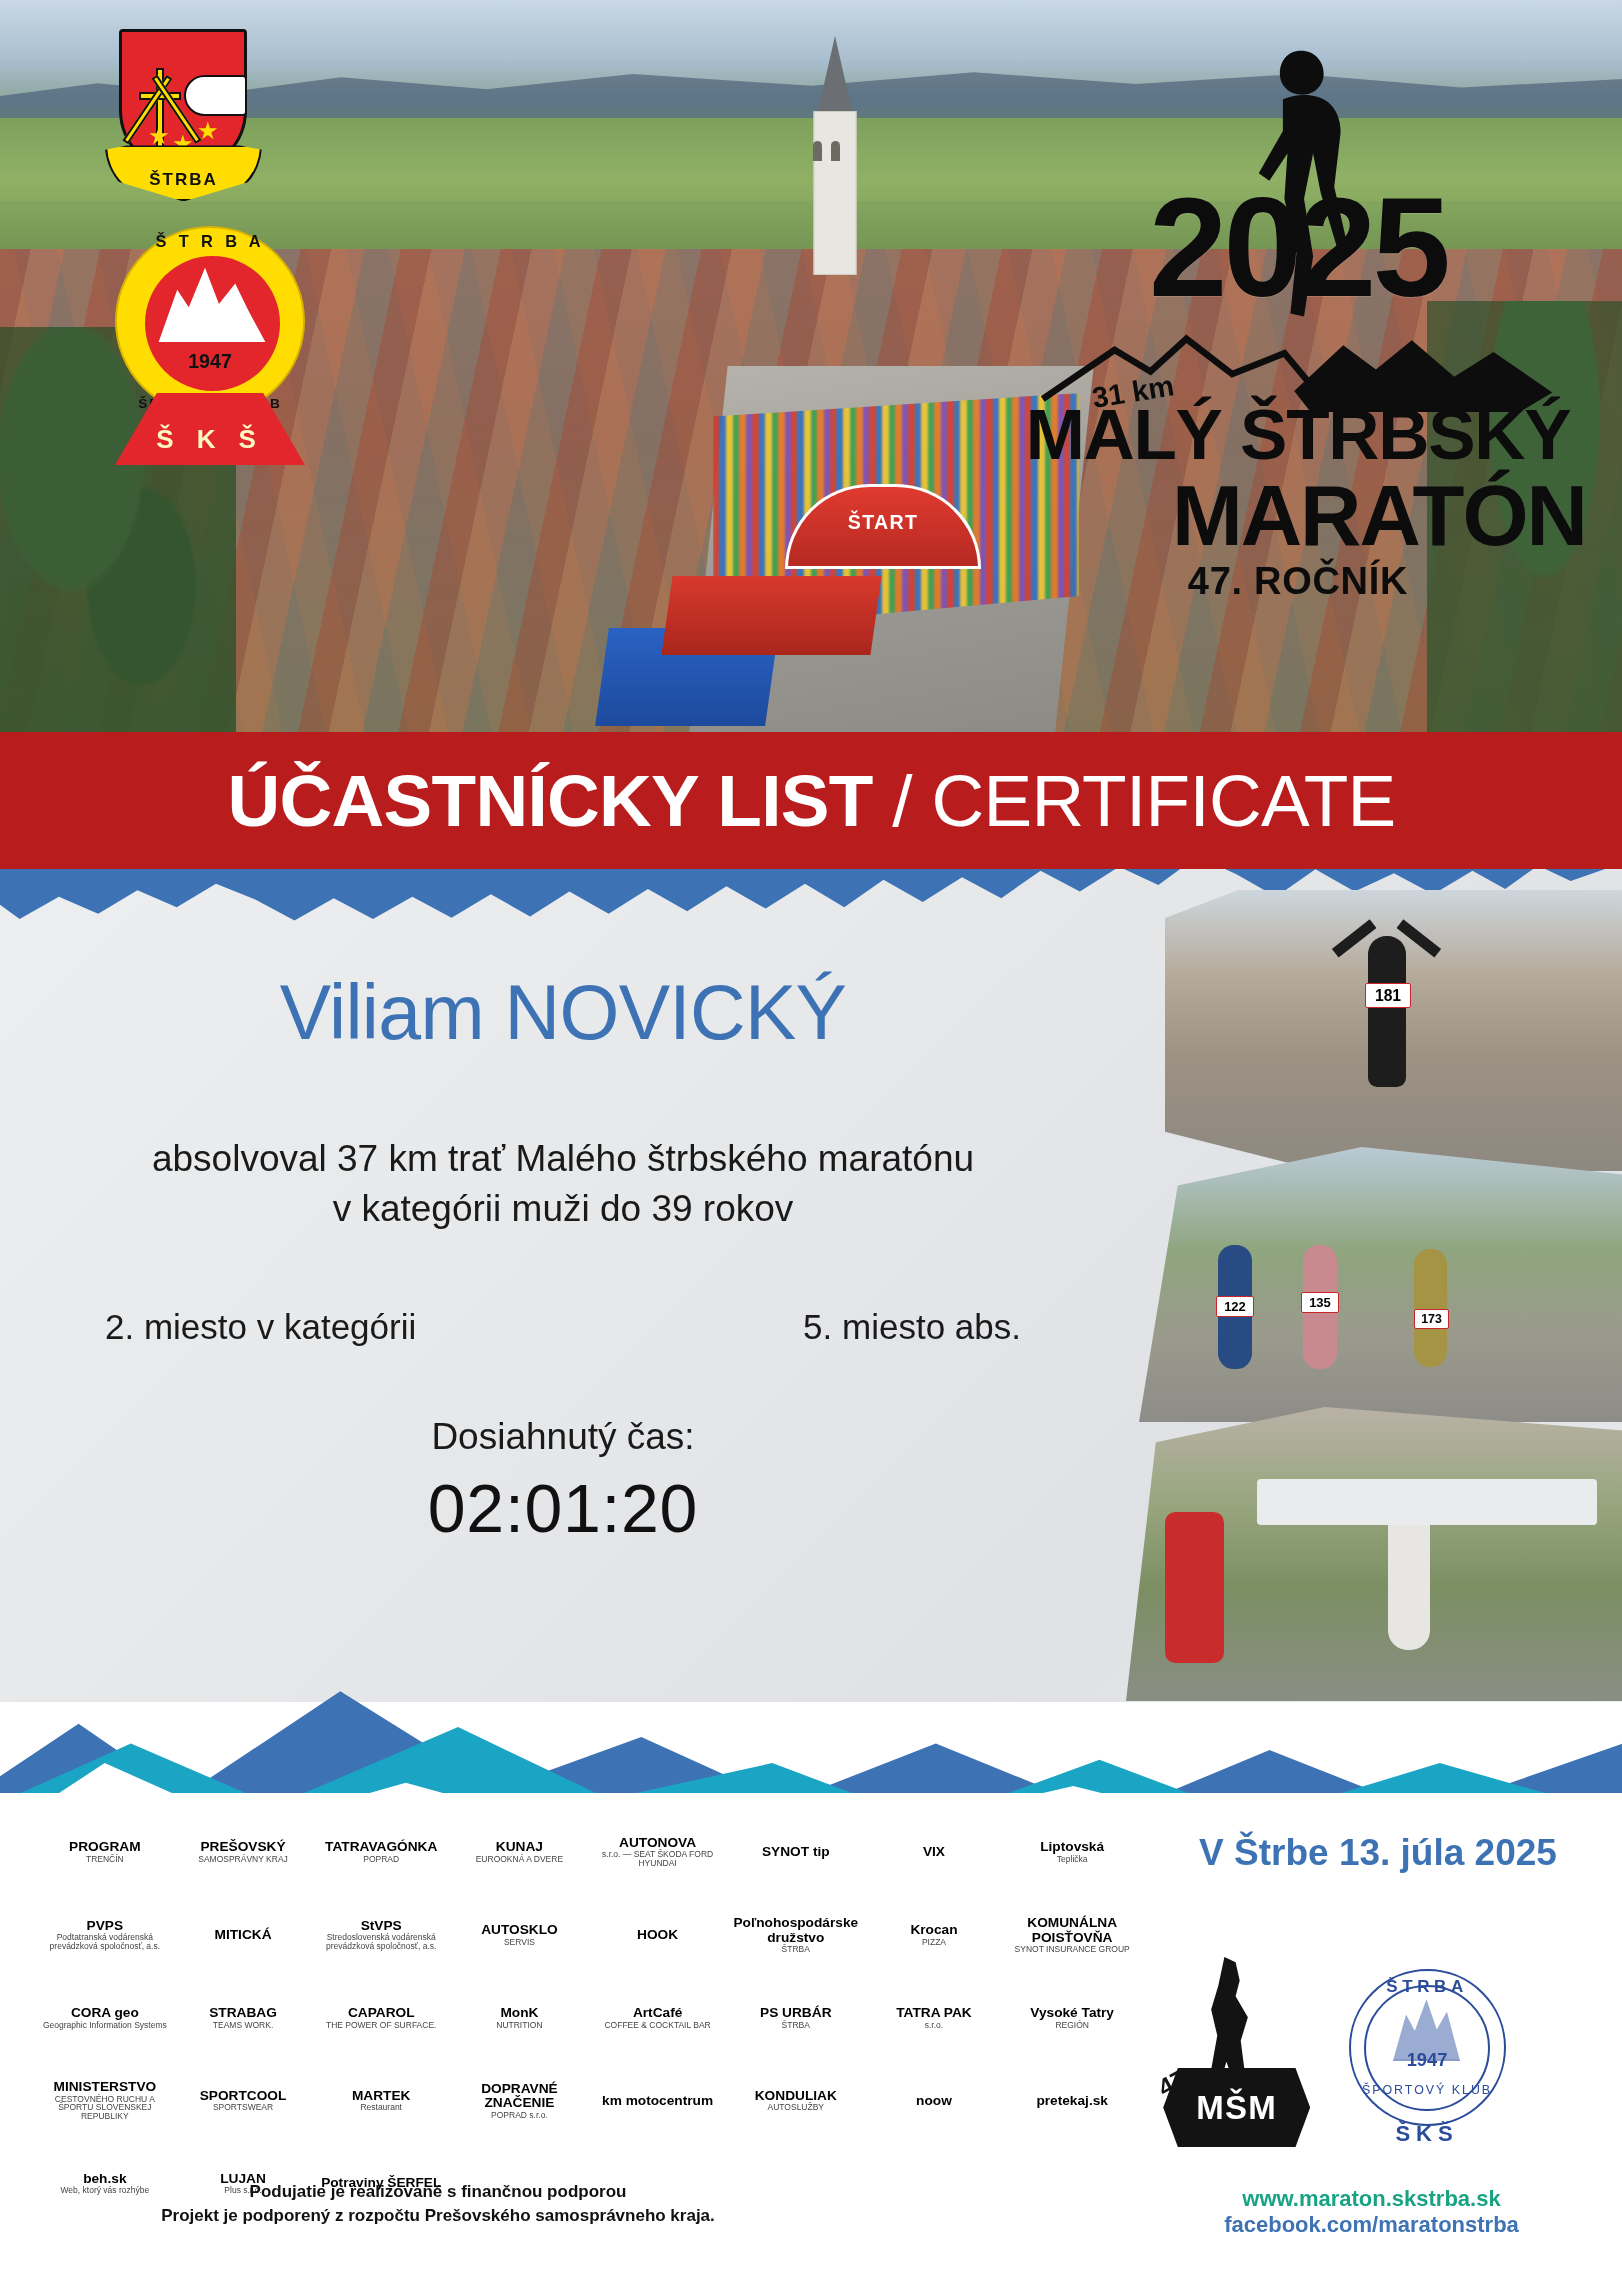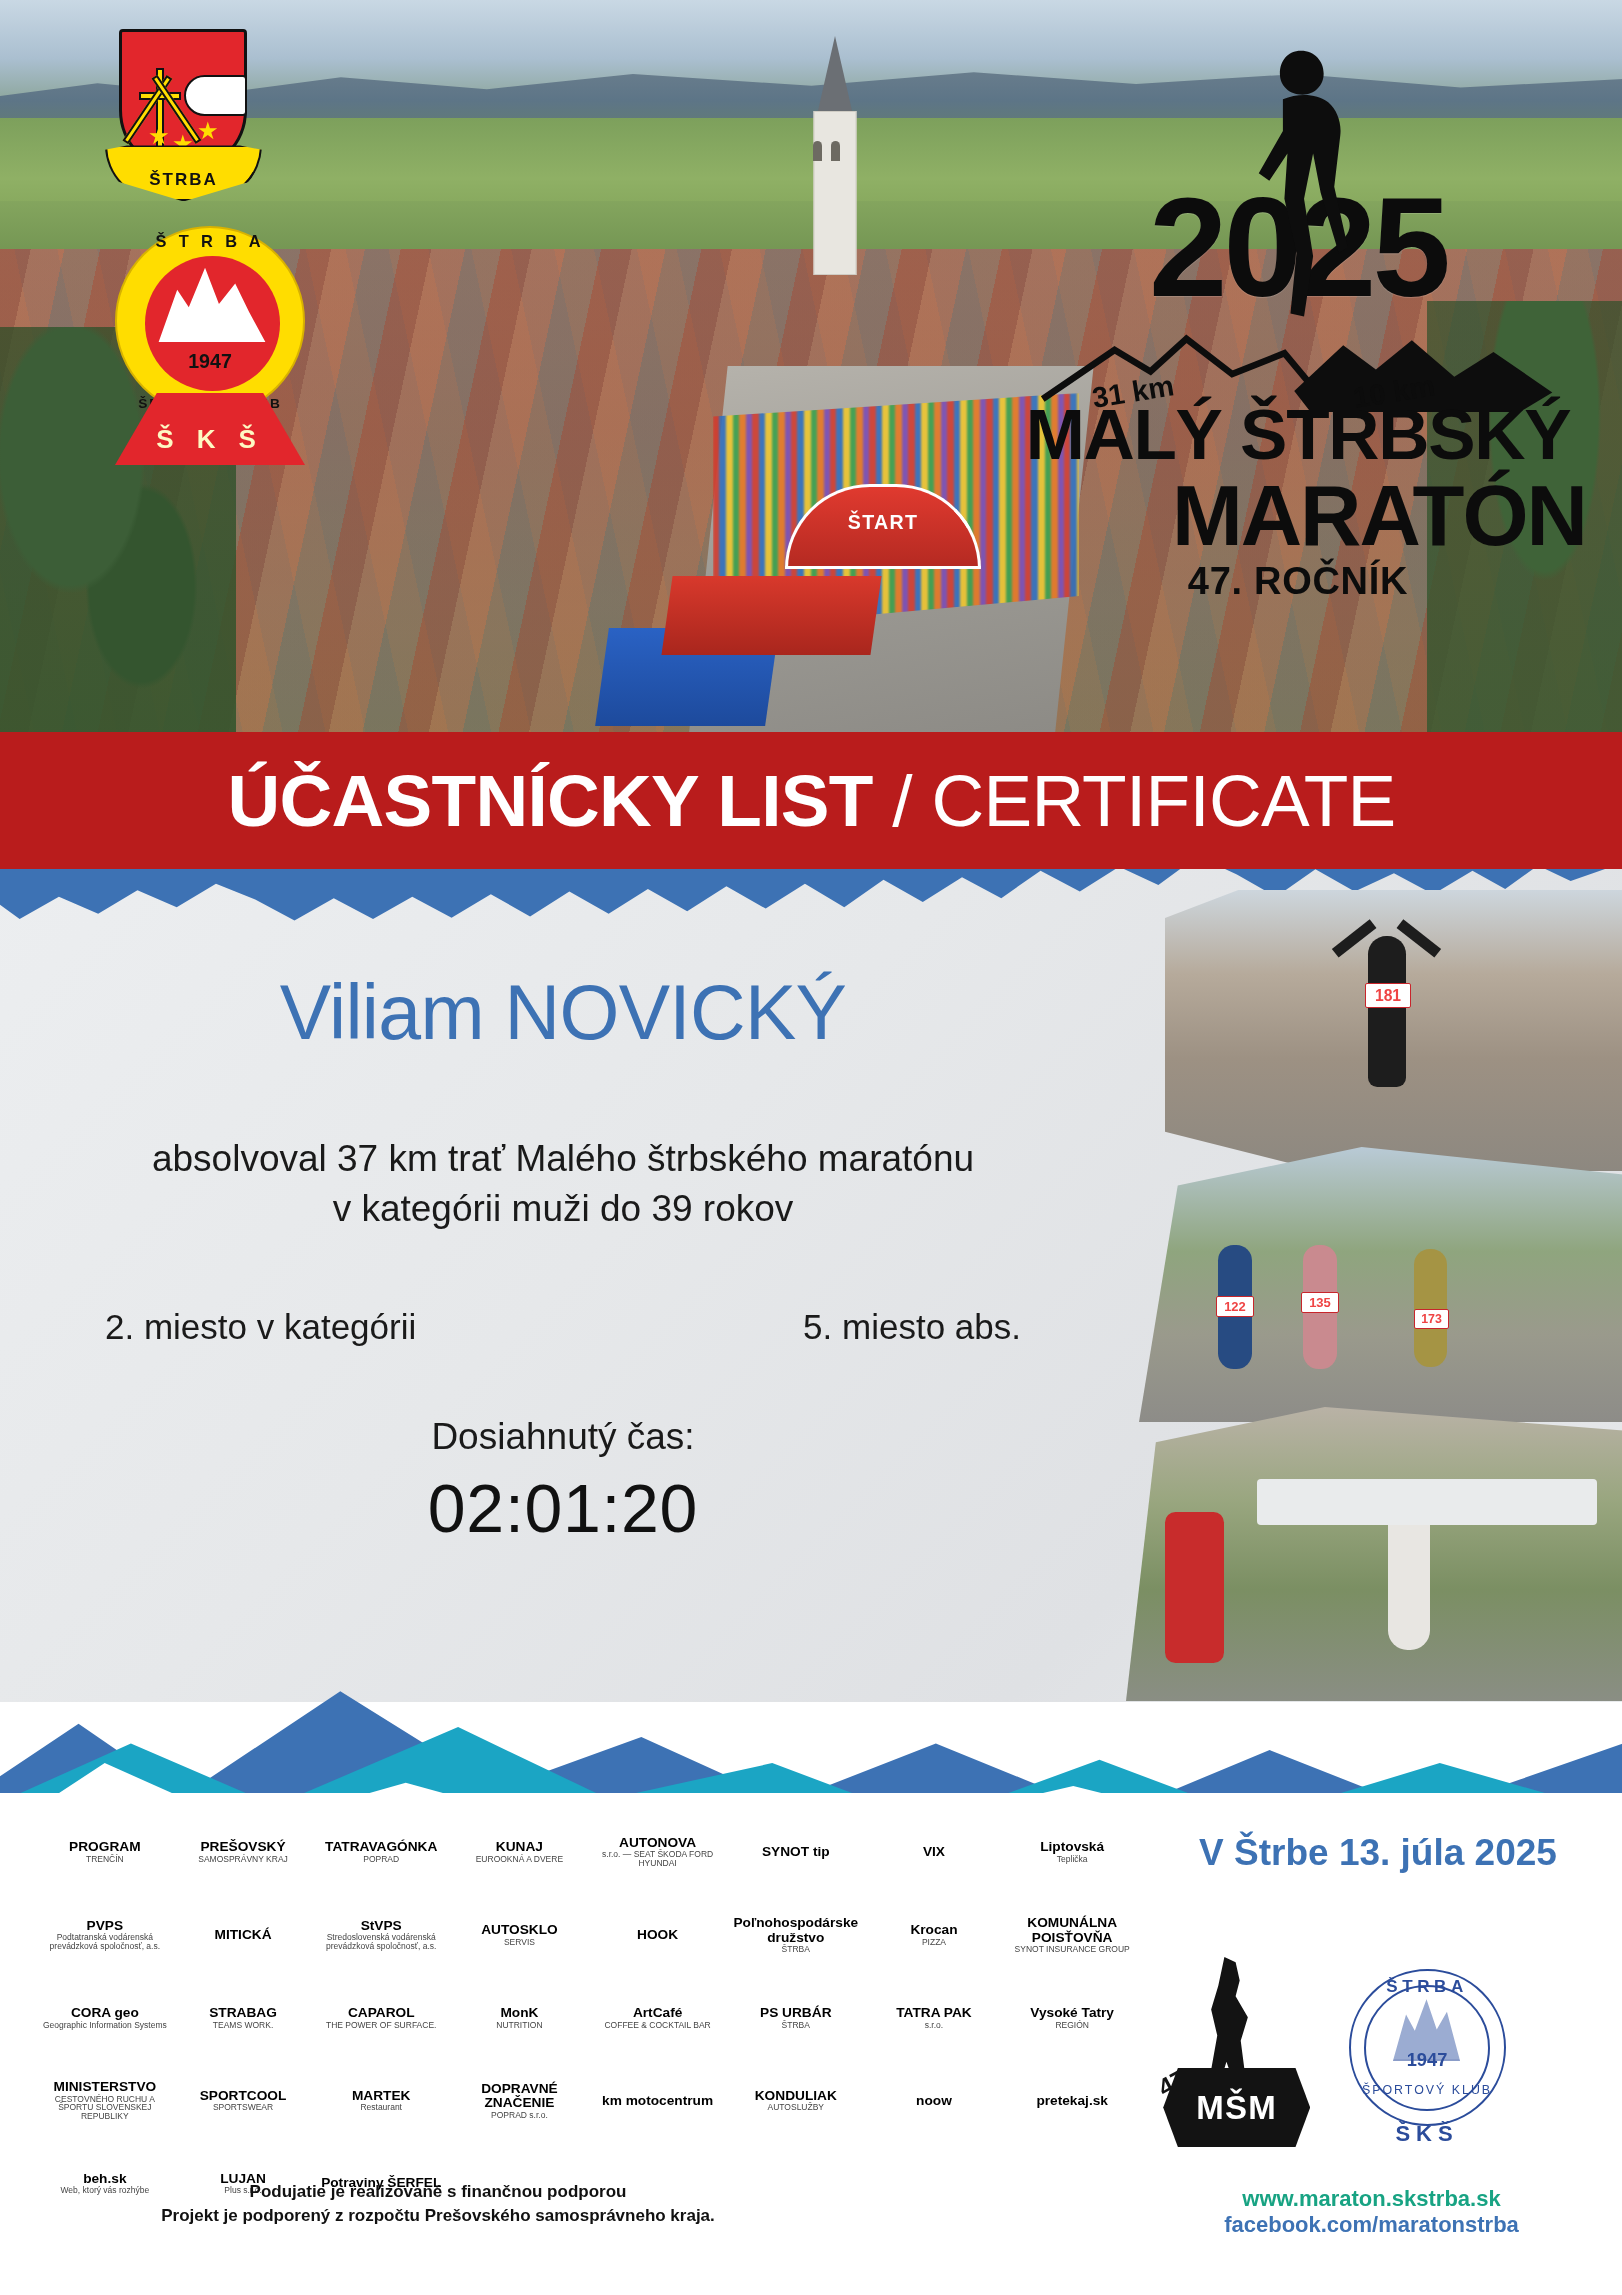--- a/index.html
+++ b/index.html
@@ -243,21 +243,21 @@
     background:linear-gradient(180deg,#b9cad6 0%,#8fa57e 38%,#9a9a8c 68%,#8d8c88 100%);
     clip-path:polygon(8% 14%,46% 0,100% 10%,100% 100%,0 100%);
   }
   .ph3{
     left:0; top:517px; width:497px; height:294px;
     background:linear-gradient(180deg,#b9b2a6 0%,#99a67f 32%,#7b8f63 62%,#8a8e84 100%);
     clip-path:polygon(6% 12%,40% 0,100% 8%,100% 100%,0 100%);
   }
   .runner-fig{ position:absolute; background:#1d1d1d; }
   .bib{
-    position:absolute; background:#fff; border:1.3px solid #c8252b; color:#ef4444;
+    position:absolute; background:#fff; border:1.3px solid #c8252b; color:#000000;
     font-weight:bold; text-align:center; border-radius:2px;
   }
 
   
   .bot-peaks{ position:absolute; left:0; top:1665px; width:1623px; height:170px; z-index:9; }
 
   
   .footer{
     position:absolute; left:0; top:1793px; width:1623px; height:503px;
     background:#fff; z-index:10;

